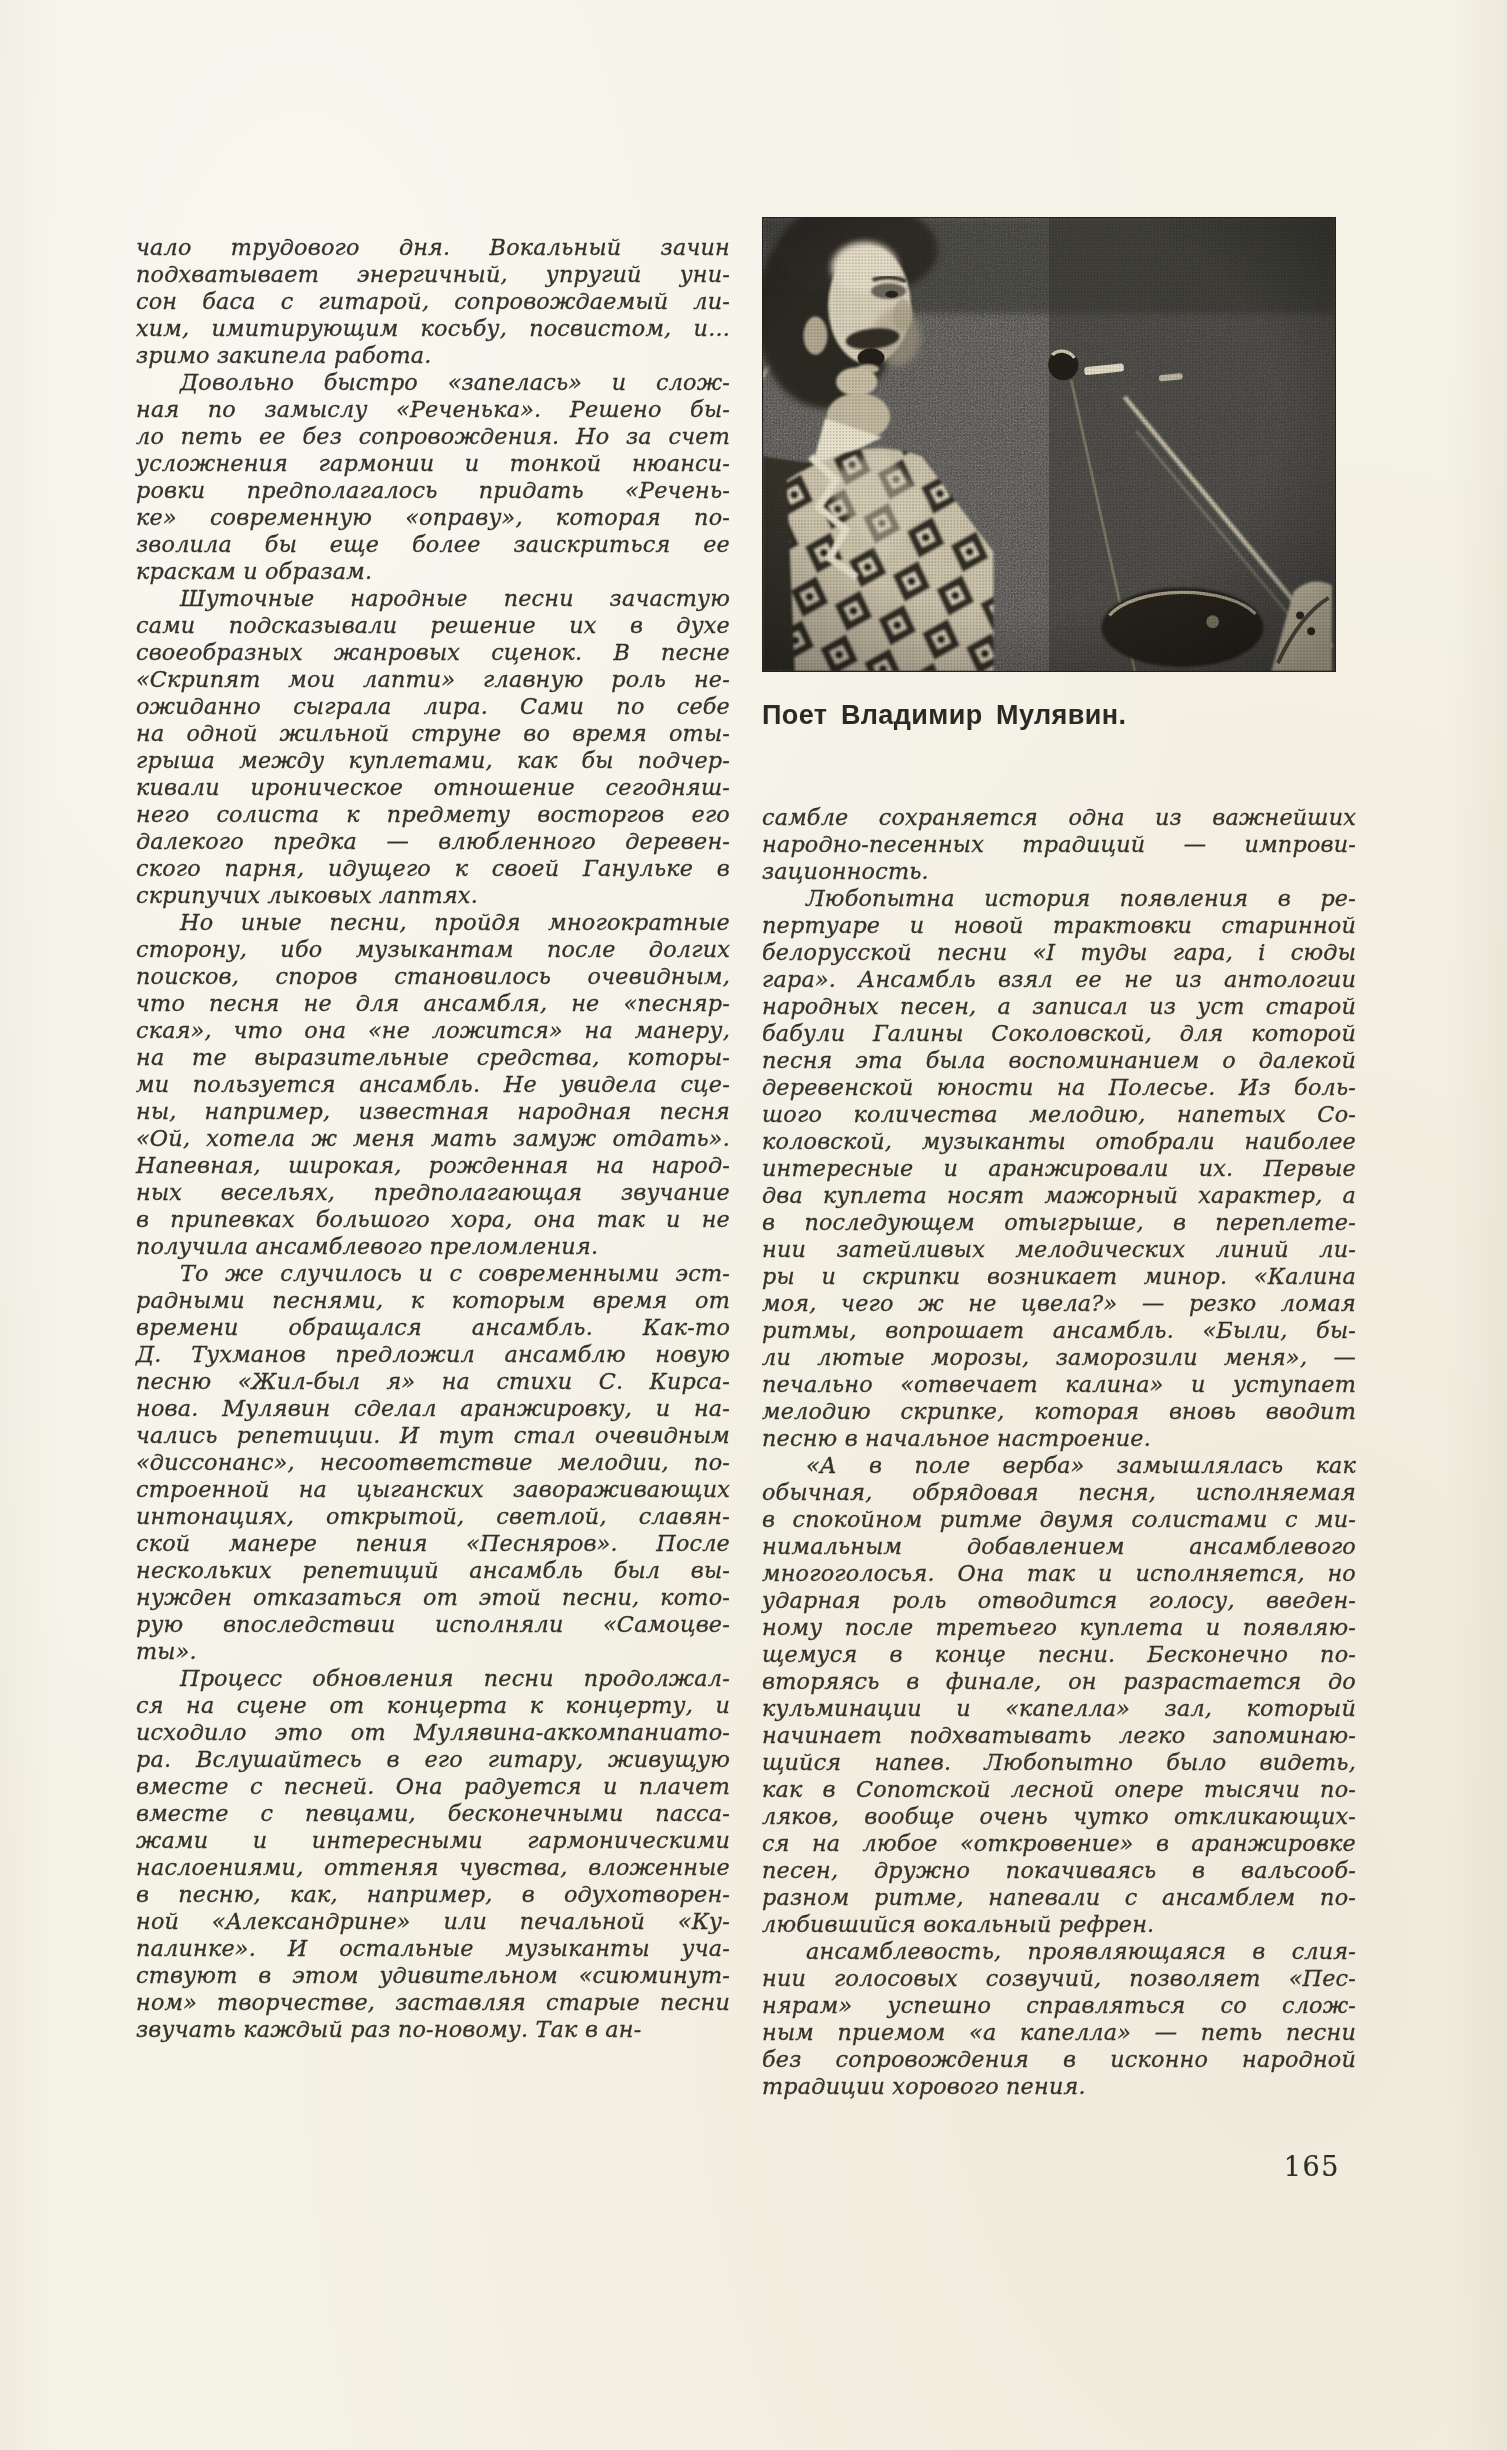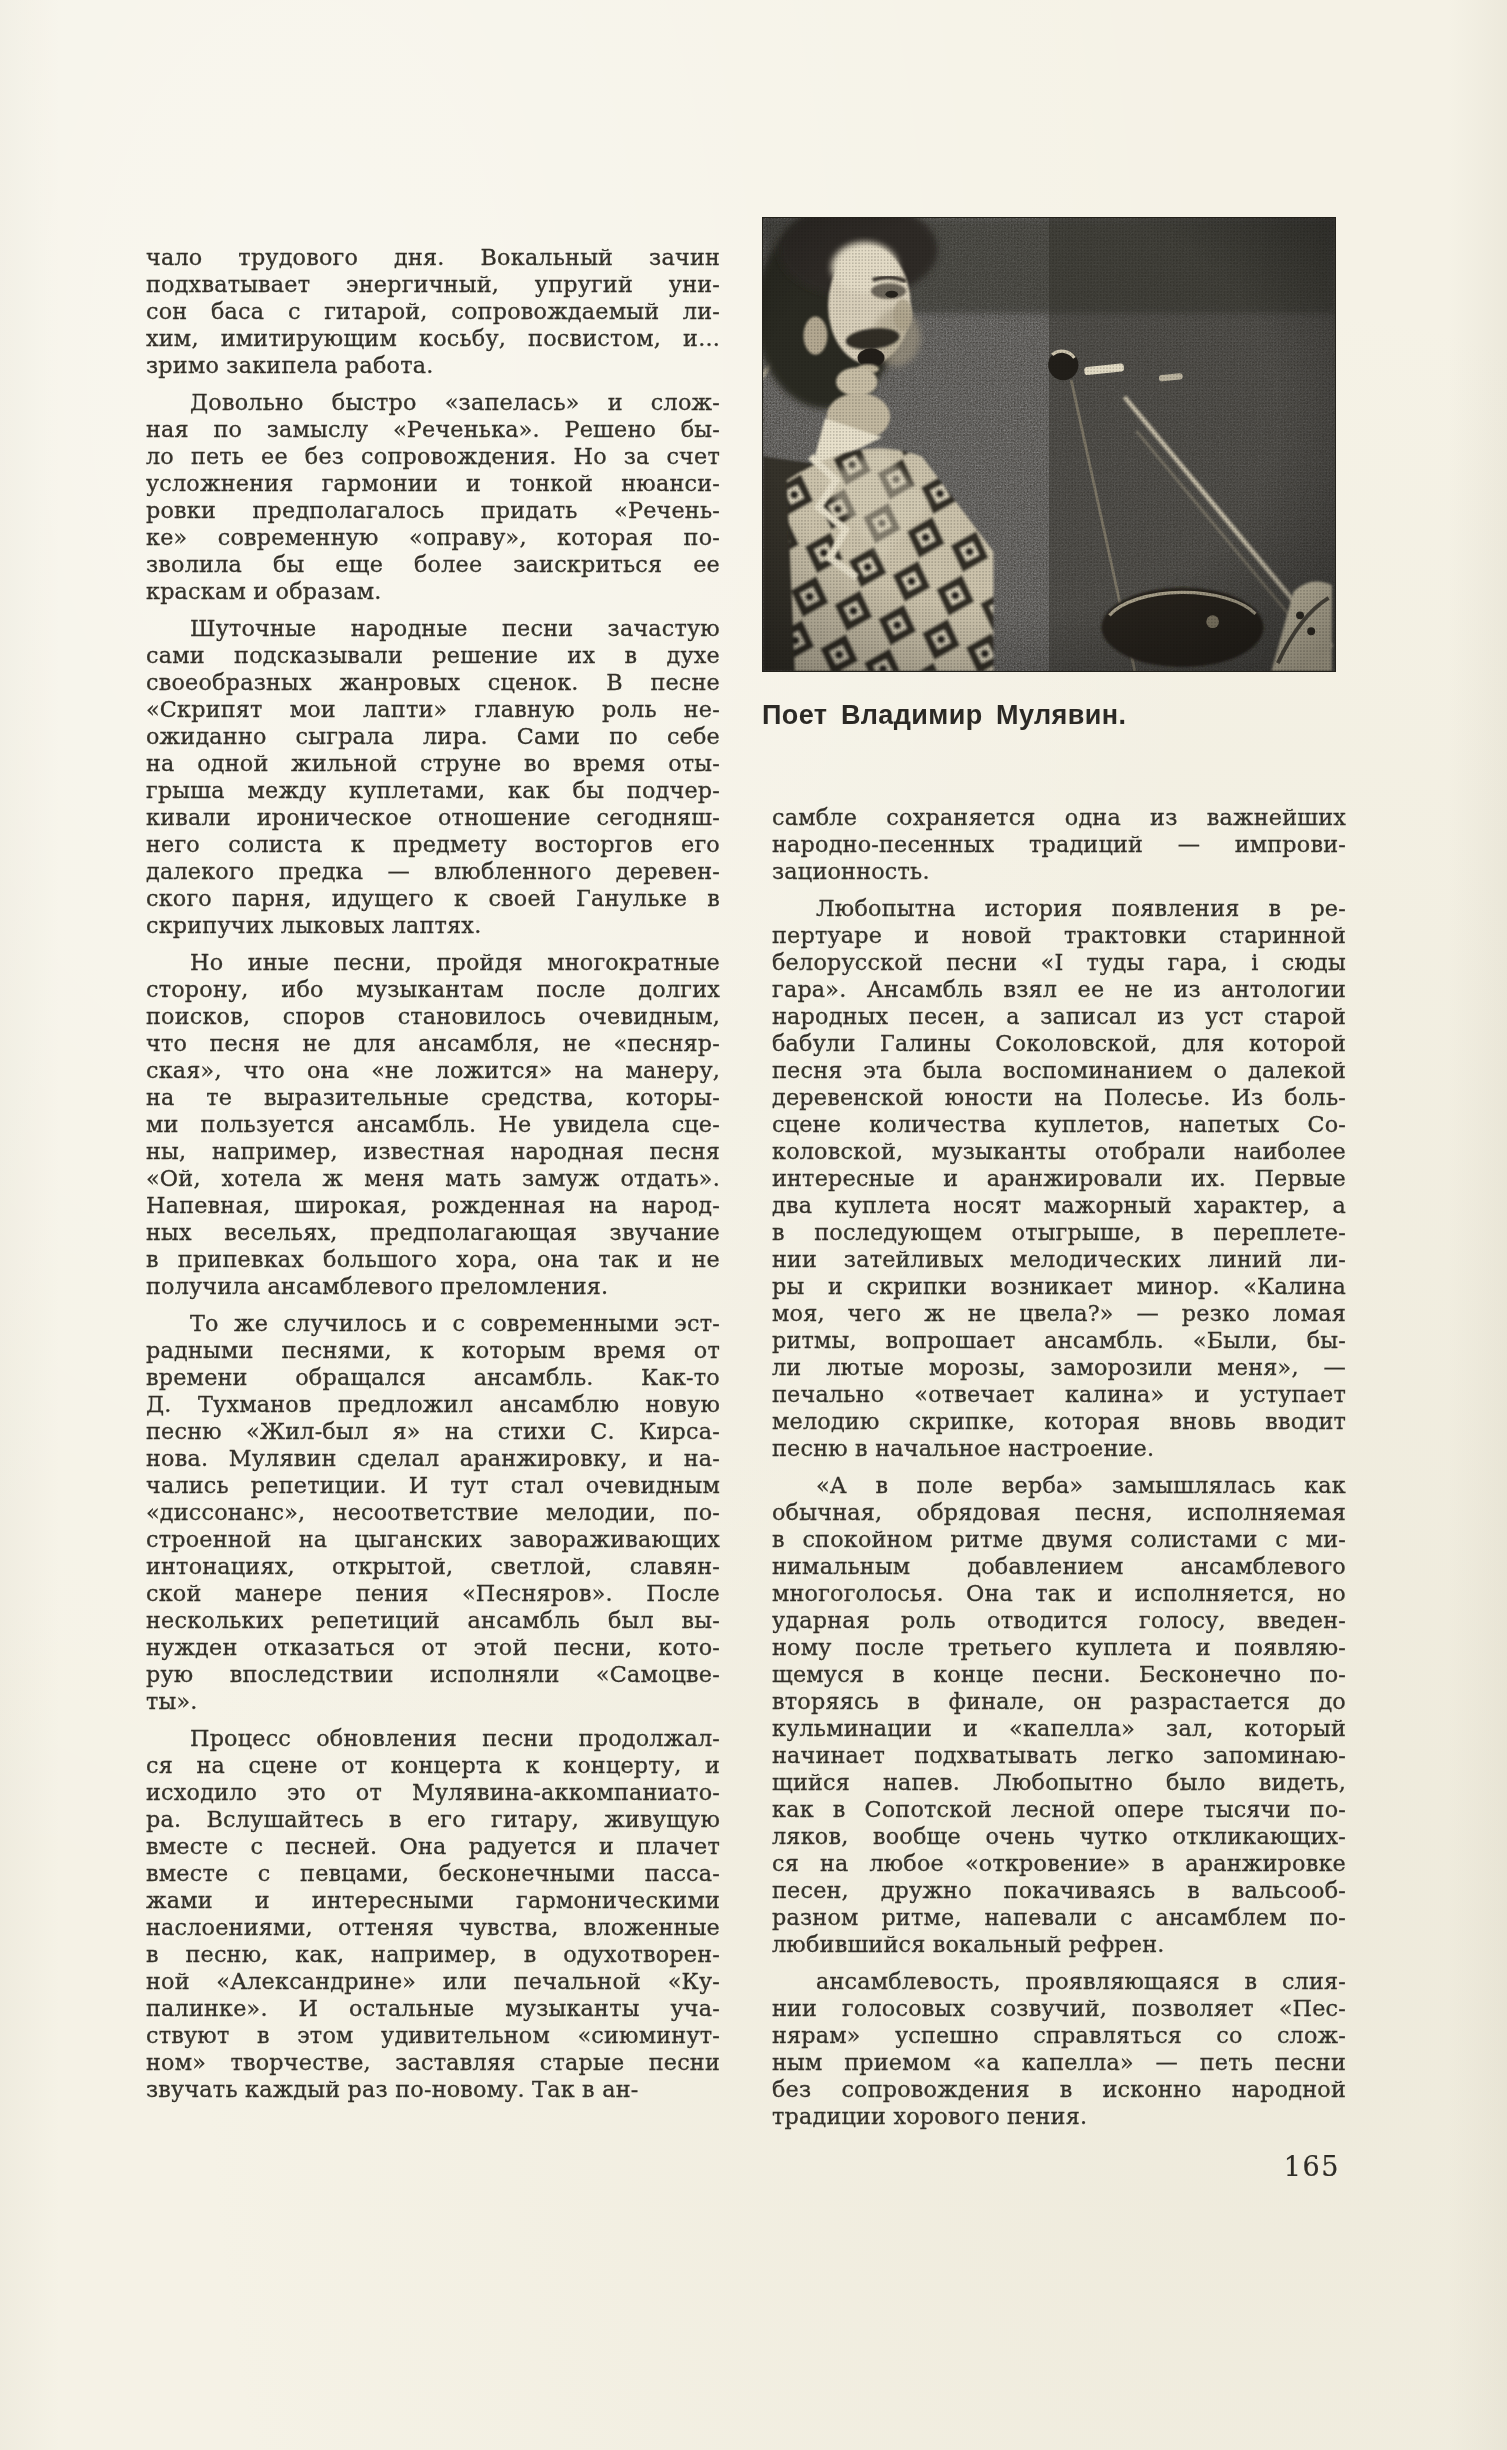--- a/index.html
+++ b/index.html
@@ -20,21 +20,21 @@
       radial-gradient(ellipse at 85% 80%, rgba(205,198,170,.18), rgba(205,198,170,0) 60%),
       linear-gradient(90deg, rgba(120,110,80,.05) 0%, rgba(120,110,80,0) 4%, rgba(120,110,80,0) 96%, rgba(120,110,80,.07) 100%);
   }
   .column{
     position:absolute;width:594px;color:var(--ink);
     font-size:22.3px;line-height:27px;
     letter-spacing:0.2px;
     -webkit-text-stroke:0.3px currentColor;
   }
   .col-left{left:136px;top:234px;}
-  .para{margin:10px;}
+  .para{margin:0;font-style:italic;}
   .para.indent .line:first-child{text-indent:44px;}
   .line{
     text-align:justify;text-align-last:justify;
     white-space:normal;
     height:27px;overflow:visible;
   }
   .line.lastline{text-align-last:left;}
   .right-wrap{position:absolute;left:762px;top:217px;width:594px;}
   .photo{
     width:574px;height:455px;display:block;
@@ -262,21 +262,21 @@
       </div>
       <div class="para indent">
         <div class="line">Любопытна история появления в ре-</div>
         <div class="line">пертуаре и новой трактовки старинной</div>
         <div class="line">белорусской песни «І туды гара, і сюды</div>
         <div class="line">гара». Ансамбль взял ее не из антологии</div>
         <div class="line">народных песен, а записал из уст старой</div>
         <div class="line">бабули Галины Соколовской, для которой</div>
         <div class="line">песня эта была воспоминанием о далекой</div>
         <div class="line">деревенской юности на Полесье. Из боль-</div>
-        <div class="line">сцене количества куплетов, напетых Со-</div>
+        <div class="line">шого количества мелодию, напетых Со-</div>
         <div class="line">коловской, музыканты отобрали наиболее</div>
         <div class="line">интересные и аранжировали их. Первые</div>
         <div class="line">два куплета носят мажорный характер, а</div>
         <div class="line">в последующем отыгрыше, в переплете-</div>
         <div class="line">нии затейливых мелодических линий ли-</div>
         <div class="line">ры и скрипки возникает минор. «Калина</div>
         <div class="line">моя, чего ж не цвела?» — резко ломая</div>
         <div class="line">ритмы, вопрошает ансамбль. «Были, бы-</div>
         <div class="line">ли лютые морозы, заморозили меня», —</div>
         <div class="line">печально «отвечает калина» и уступает</div>

